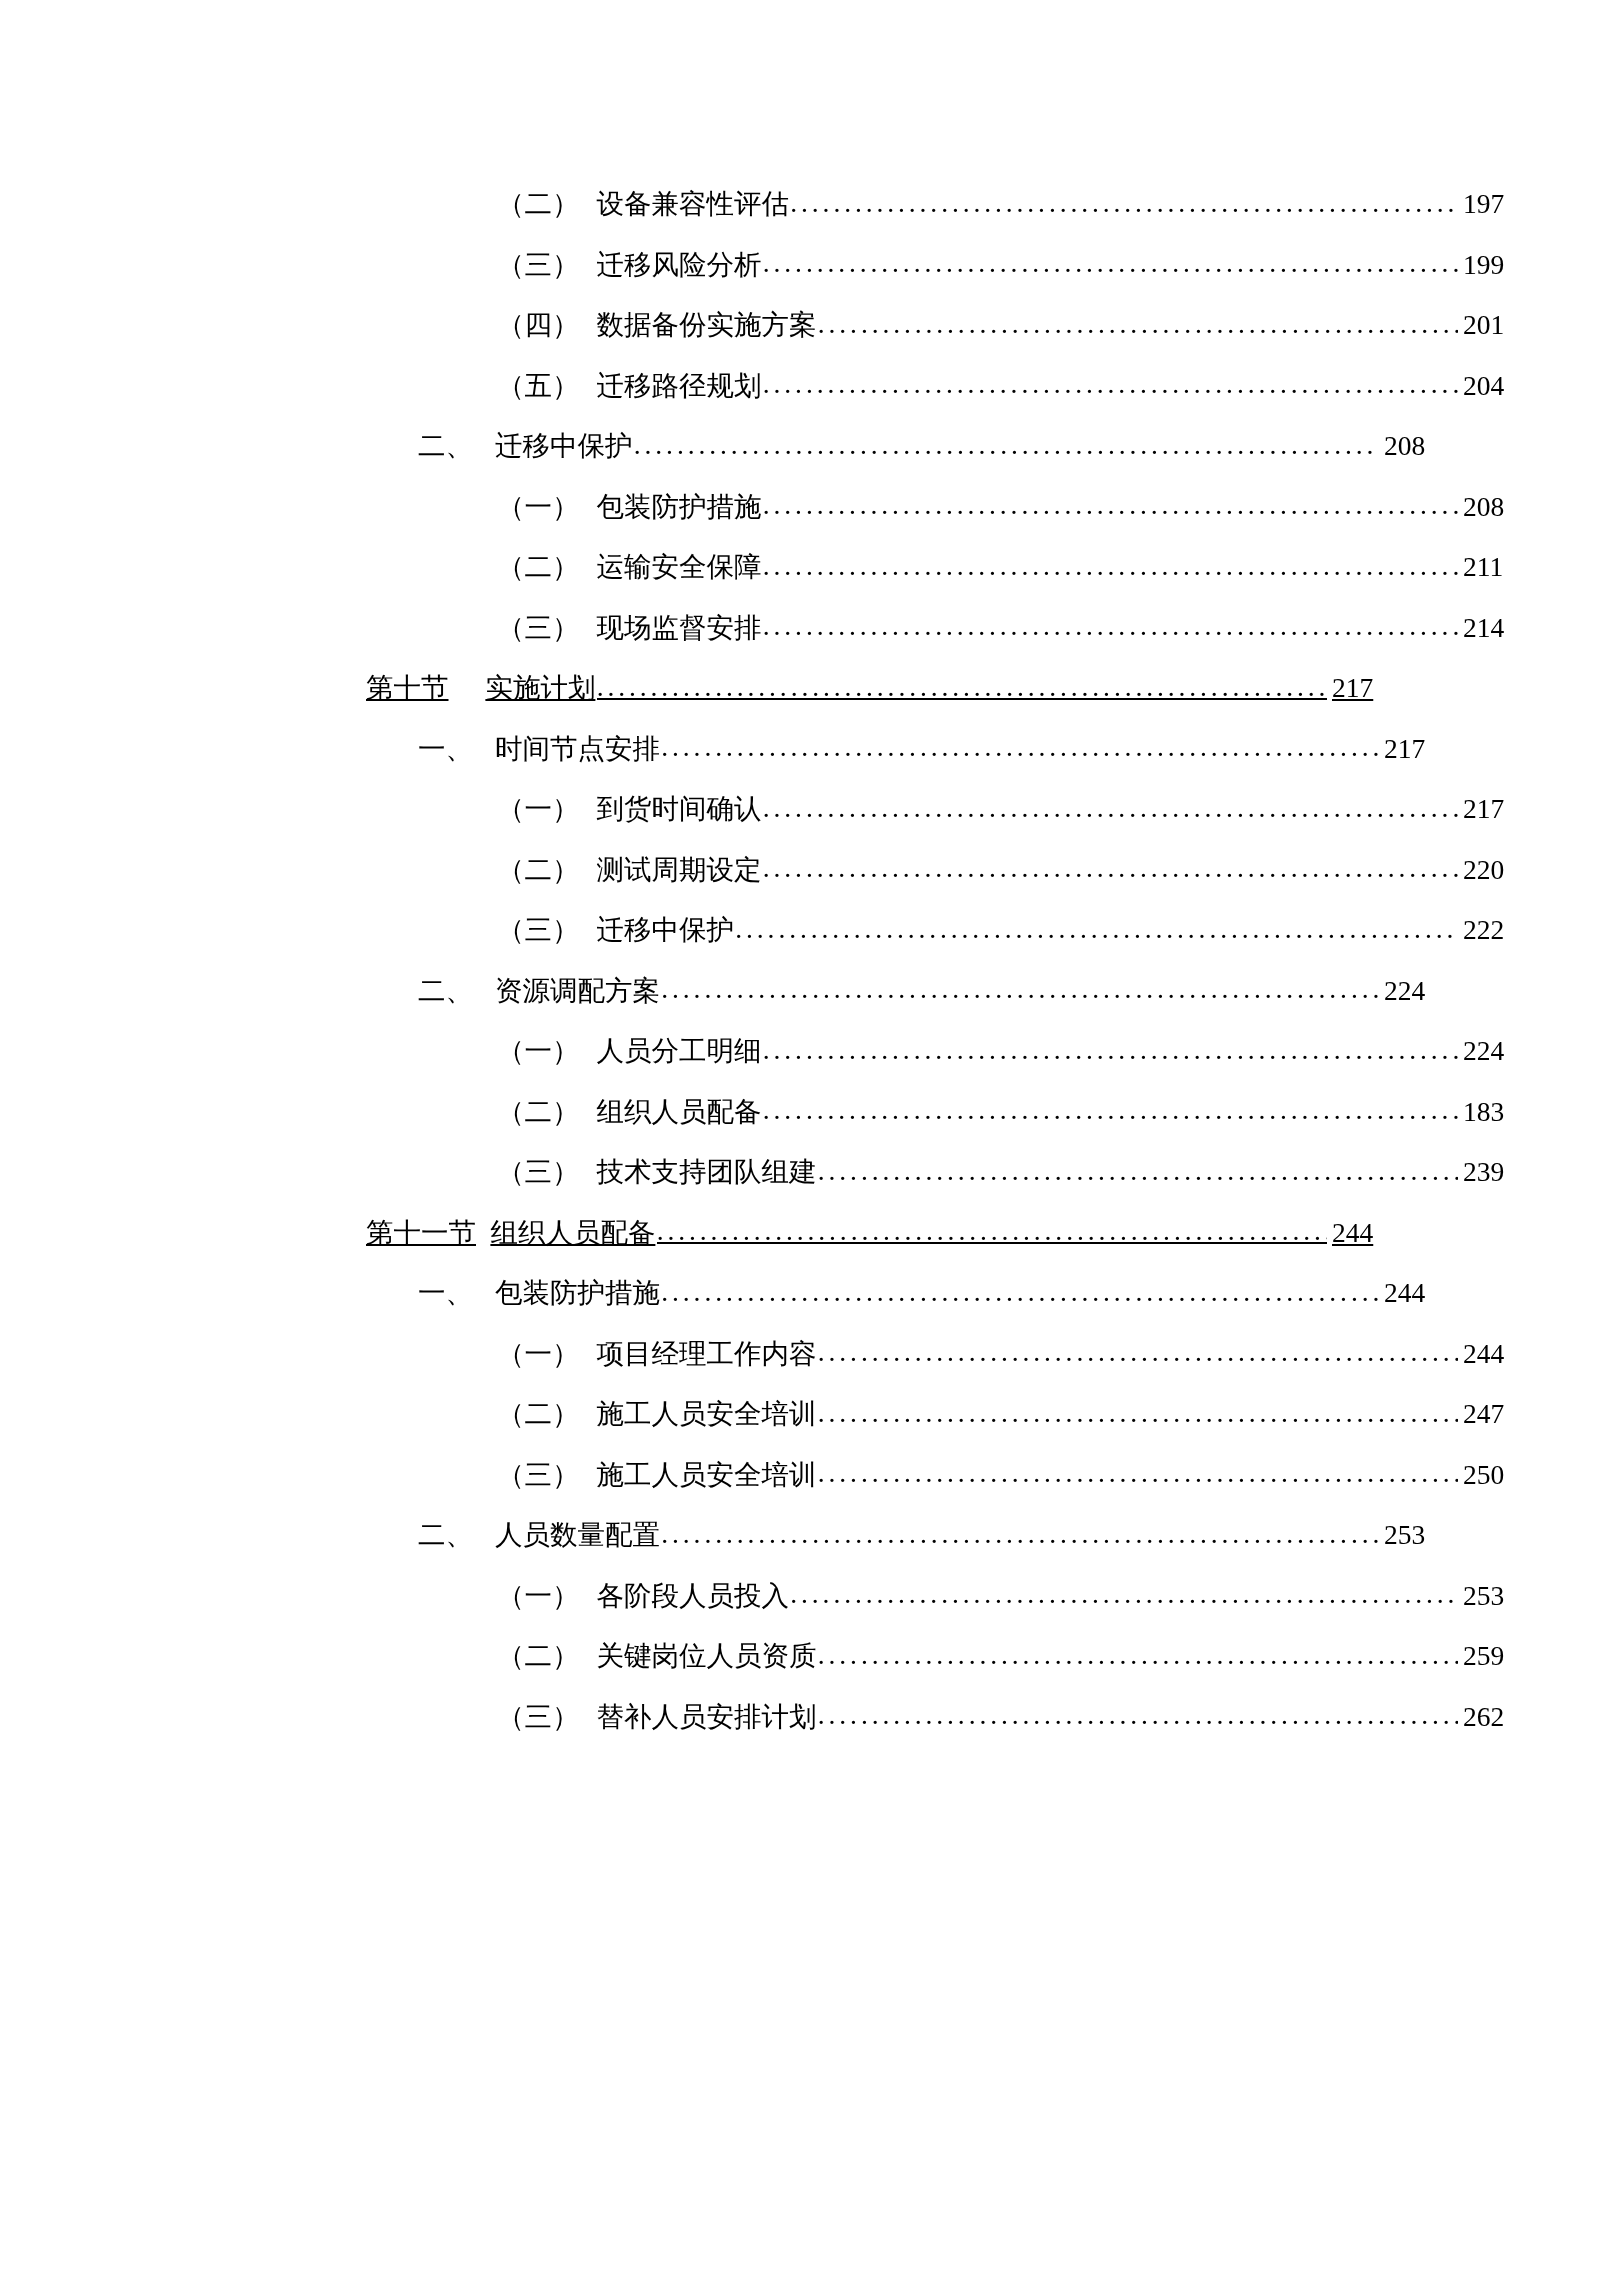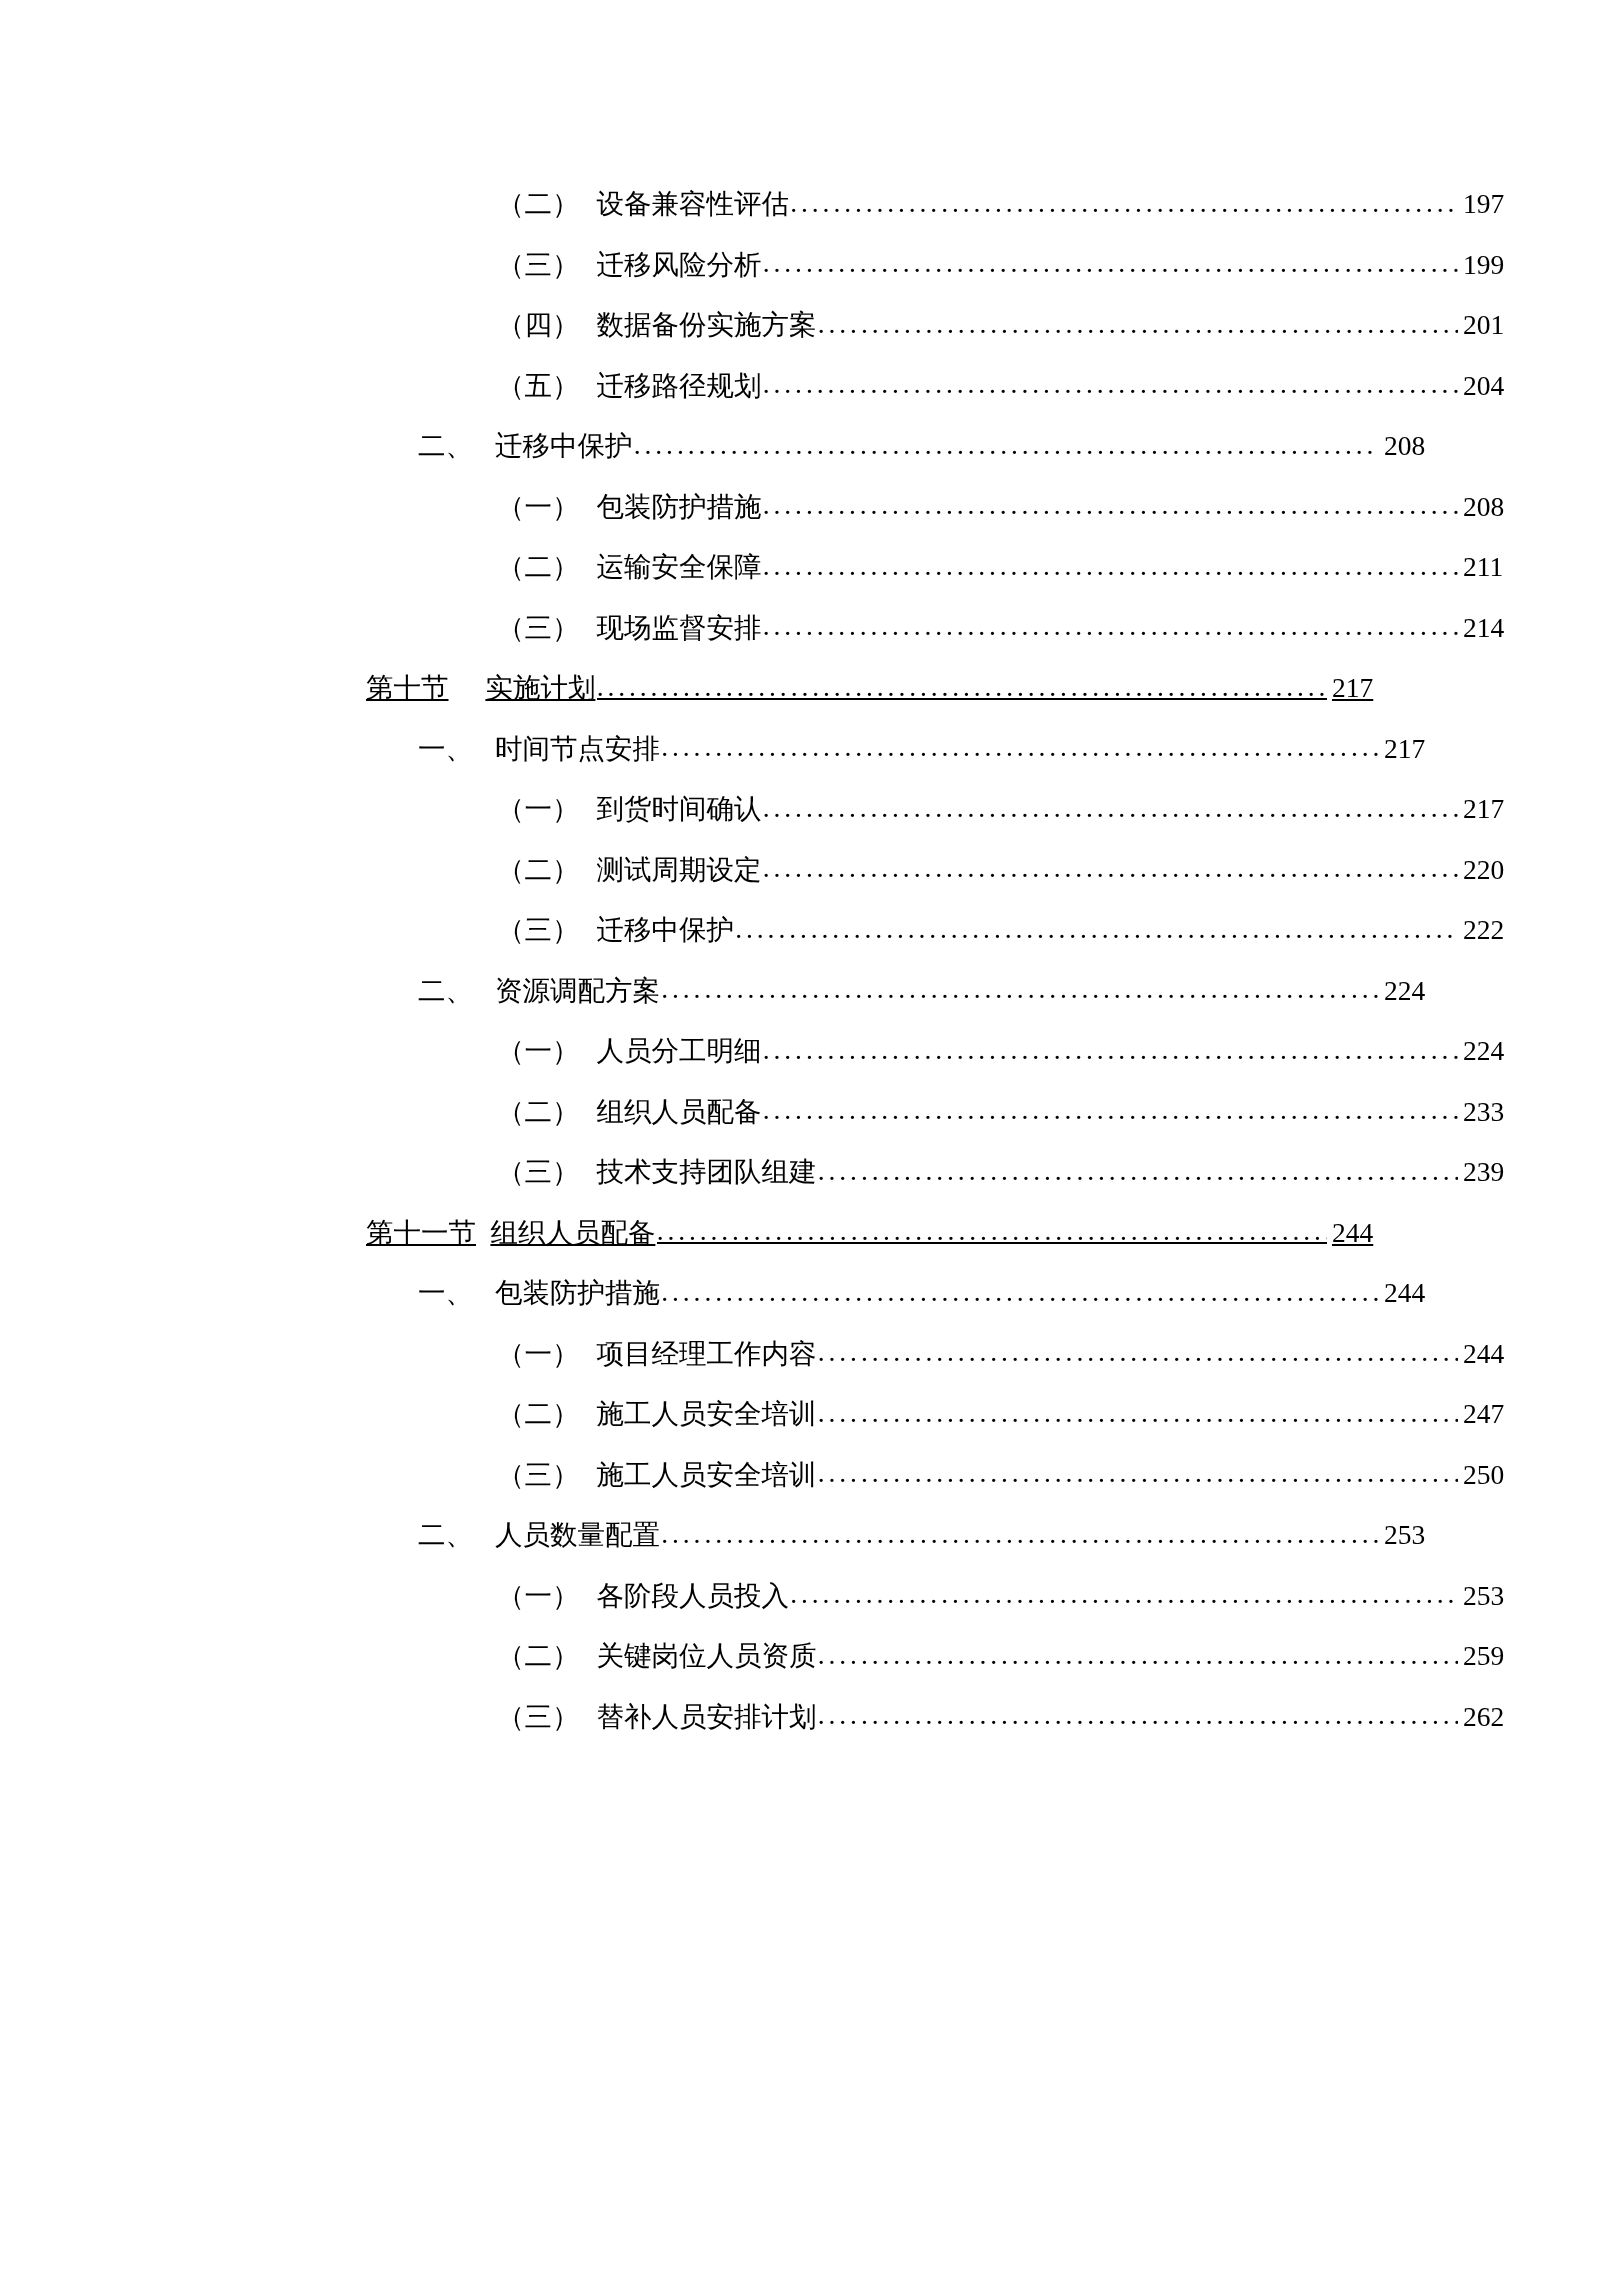--- a/index.html
+++ b/index.html
@@ -160,21 +160,21 @@
       <div class="toc-row lvl-2">
         <span class="toc-num">（一）</span>
         <span class="toc-title">人员分工明细</span>
         <span class="toc-dots">................................................................................................</span>
         <span class="toc-page">224</span>
       </div>
       <div class="toc-row lvl-2">
         <span class="toc-num">（二）</span>
         <span class="toc-title">组织人员配备</span>
         <span class="toc-dots">................................................................................................</span>
-        <span class="toc-page">233</span>
+        <span class="toc-page">183</span>
       </div>
       <div class="toc-row lvl-2">
         <span class="toc-num">（三）</span>
         <span class="toc-title">技术支持团队组建</span>
         <span class="toc-dots">................................................................................................</span>
         <span class="toc-page">239</span>
       </div>
       <div class="toc-row lvl-0">
         <span class="toc-num wide">第十一节</span>
         <span class="toc-title">组织人员配备</span>

